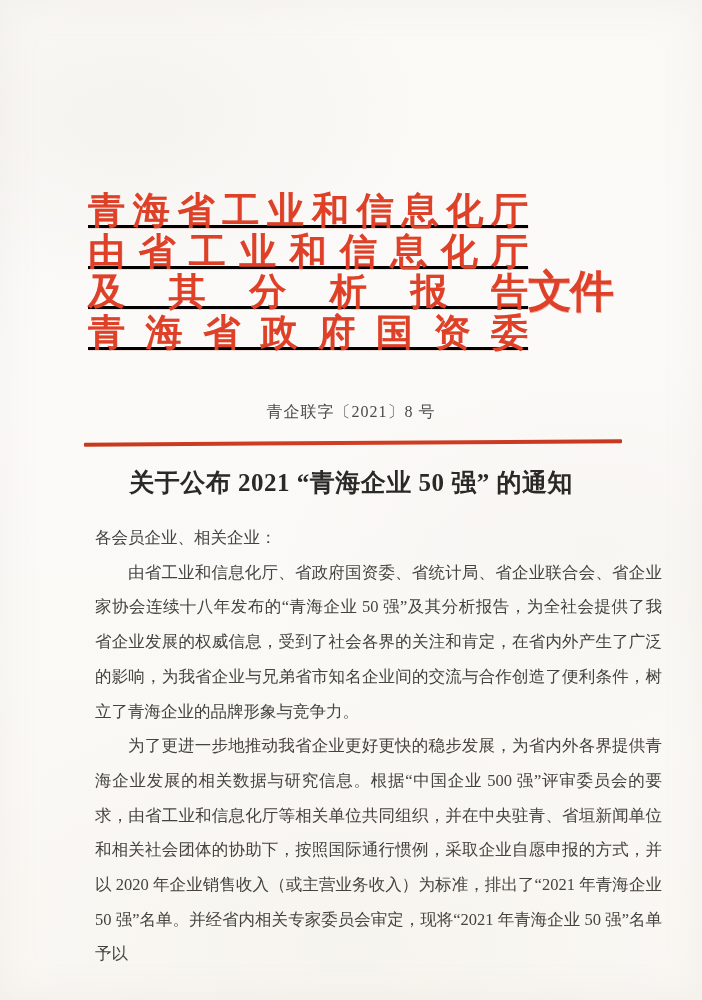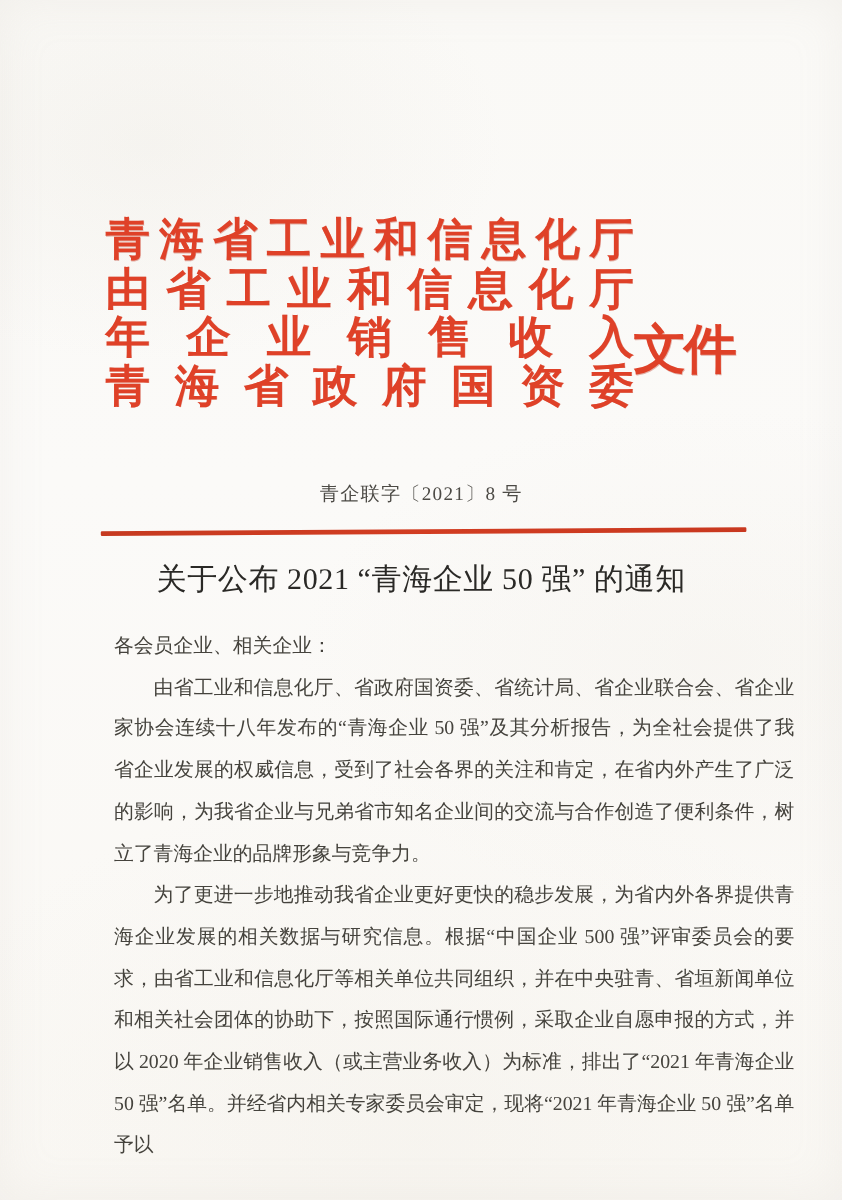--- a/index.html
+++ b/index.html
@@ -18,22 +18,23 @@
       radial-gradient(ellipse 420px 260px at 18% 12%, rgba(225,220,210,0.20), rgba(225,220,210,0) 70%),
       radial-gradient(ellipse 500px 300px at 85% 55%, rgba(228,222,210,0.14), rgba(228,222,210,0) 70%),
       radial-gradient(ellipse 600px 400px at 50% 95%, rgba(230,225,214,0.18), rgba(230,225,214,0) 75%),
       linear-gradient(180deg, #faf9f6 0%, #fbfaf8 40%, #faf8f4 100%);
     box-shadow: inset 0 0 40px rgba(190,185,175,0.12);
   }
   
   .letterhead {
     position: absolute;
     left: 88px;
-    top: 181px;
+    top: 191px;
     width: 440px;
+    text-decoration: underline;
   }
   .agency-line {
     font-size: 37px;
     font-weight: bold;
     line-height: 40.5px;
     letter-spacing: 0;
     white-space: nowrap;
     text-align: justify;
     text-align-last: justify;
     text-justify: inter-character;
@@ -79,21 +80,21 @@
   }
   
   .doc-title {
     position: absolute;
     left: 0;
     top: 466px;
     width: 702px;
     margin: 0;
     text-align: center;
     font-size: 25px;
-    font-weight: normal;
+    font-weight: bold;
     color: #2a2926;
     letter-spacing: 0.5px;
   }
   
   .doc-body {
     position: absolute;
     left: 95px;
     top: 521px;
     width: 567px;
     font-size: 16.5px;
@@ -112,21 +113,21 @@
   }
 </style>
 </head>
 <body>
 
 <div class="page">
 
   <div class="letterhead">
     <div class="agency-line">青海省工业和信息化厅</div>
     <div class="agency-line">由省工业和信息化厅</div>
-    <div class="agency-line">年企业销售收入</div>
+    <div class="agency-line">及其分析报告</div>
     <div class="agency-line">青海省政府国资委</div>
   </div>
 
   <div class="doc-type">文件</div>
 
   <div class="ref-number">青企联字〔2021〕8 号</div>
 
   <div class="red-rule"></div>
 
   <h1 class="doc-title">关于公布 2021 “青海企业 50 强” 的通知</h1>

